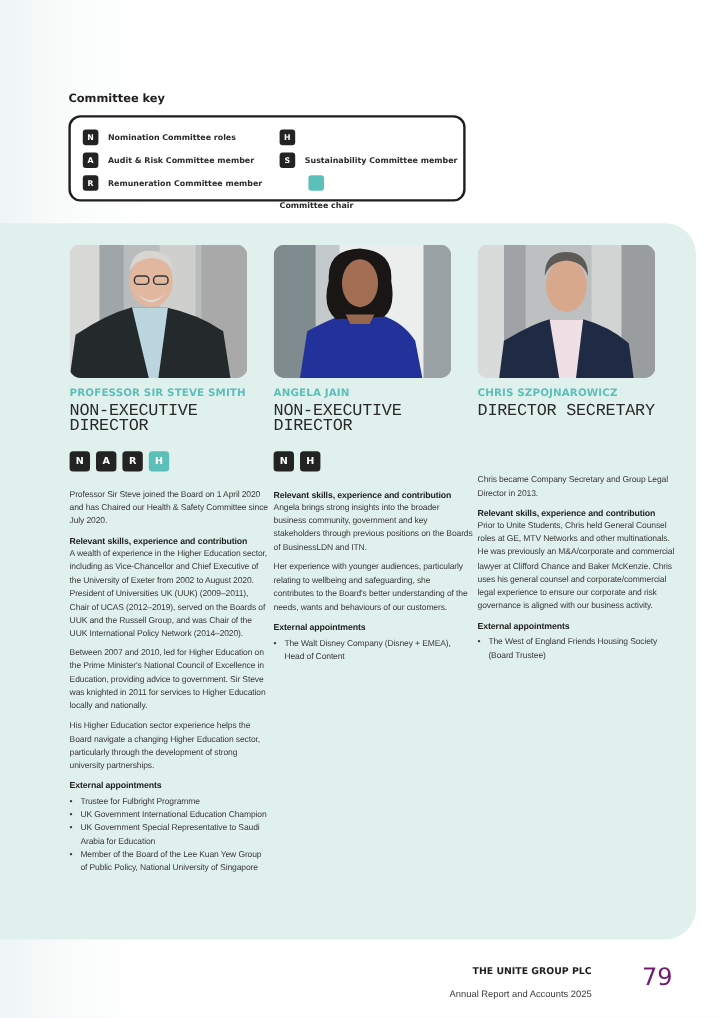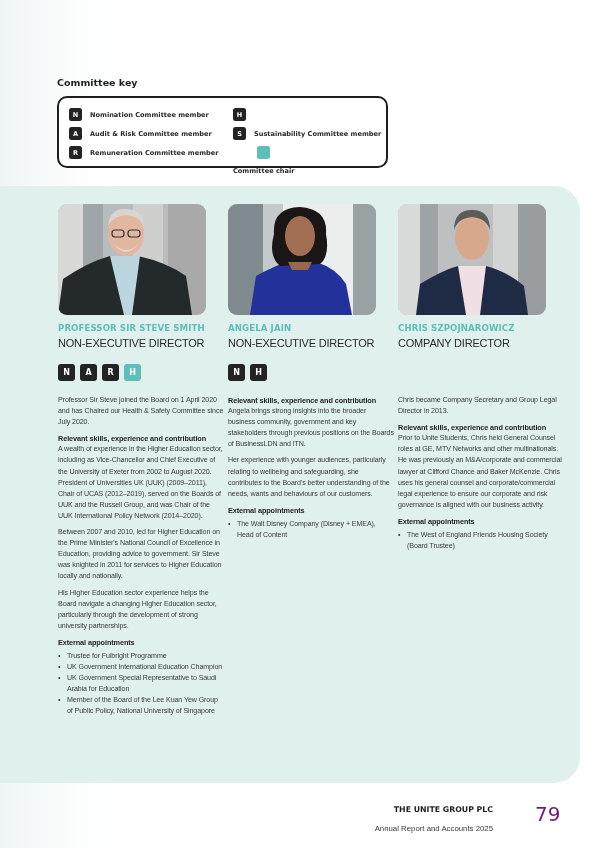--- a/index.html
+++ b/index.html
@@ -38,22 +38,22 @@
       position: absolute; top: 204px; width: 148px; height: 111px; border-radius: 9px; overflow: hidden;
     }
     .photo svg { width: 100%; height: 100%; display: block; }
 
     .col { position: absolute; top: 323px; width: 166px; }
     .name {
       font-size: 8.6px; font-weight: bold; color: #5cbfba; letter-spacing: 0.1px;
       font-family: "DejaVu Sans", sans-serif; line-height: 11px;
     }
     .role {
-      font-size: 11px; color: #2a2a2a; line-height: 12px; margin-top: 3px;
-      font-family: Liberation Sans, sans-serif; letter-spacing: -0.2px;
+      font-size: 14px; color: #2a2a2a; line-height: 12px; margin-top: 3px;
+      font-family: Liberation Mono, monospace; letter-spacing: -0.2px;
     }
     .badges { display: flex; gap: 5px; margin-top: 15px; height: 17px; }
     .badge {
       width: 17px; height: 17px; border-radius: 3px; background: #232323; color: #fff;
       font-size: 8px; font-weight: bold; display: flex; align-items: center; justify-content: center;
       font-family: "DejaVu Sans", sans-serif;
     }
     .badge.chair { background: #5cbfba; }
     .body { margin-top: 14px; font-size: 7.1px; line-height: 11.1px; color: #3a3a3a; letter-spacing: -0.1px; }
     .body p { margin-bottom: 5px; }
@@ -75,21 +75,21 @@
       font-family: "DejaVu Sans", sans-serif;
     }
   </style>
 </head>
 <body>
 
 <div class="key-title">Committee key</div>
 <div class="key-box">
   <div class="key-item" style="left:10px; top:10px;">
     <span class="kbadge">N</span>
-    <span>Nomination Committee member</span>
+    <span>Nomination Committee roles</span>
   </div>
   <div class="key-item" style="left:10px; top:29px;">
     <span class="kbadge">A</span>
     <span>Audit &amp; Risk Committee member</span>
   </div>
   <div class="key-item" style="left:10px; top:48px;">
     <span class="kbadge">R</span>
     <span>Remuneration Committee member</span>
   </div>
   <div class="key-item" style="left:174px; top:10px;">
@@ -187,21 +187,21 @@
     <p>Her experience with younger audiences, particularly relating to wellbeing and safeguarding, she contributes to the Board's better understanding of the needs, wants and behaviours of our customers.</p>
     <h4>External appointments</h4>
     <ul>
       <li>The Walt Disney Company (Disney + EMEA), Head of Content</li>
     </ul>
   </div>
 </div>
 
 <div class="col" style="left:398px;">
   <div class="name">CHRIS SZPOJNAROWICZ</div>
-  <div class="role">COMPANY DIRECTOR</div>
+  <div class="role">DIRECTOR SECRETARY</div>
   <div class="badges"></div>
   <div class="body">
     <p>Chris became Company Secretary and Group Legal Director in 2013.</p>
     <h4>Relevant skills, experience and contribution</h4>
     <p>Prior to Unite Students, Chris held General Counsel roles at GE, MTV Networks and other multinationals. He was previously an M&amp;A/corporate and commercial lawyer at Clifford Chance and Baker McKenzie. Chris uses his general counsel and corporate/commercial legal experience to ensure our corporate and risk governance is aligned with our business activity.</p>
     <h4>External appointments</h4>
     <ul>
       <li>The West of England Friends Housing Society (Board Trustee)</li>
     </ul>
   </div>

